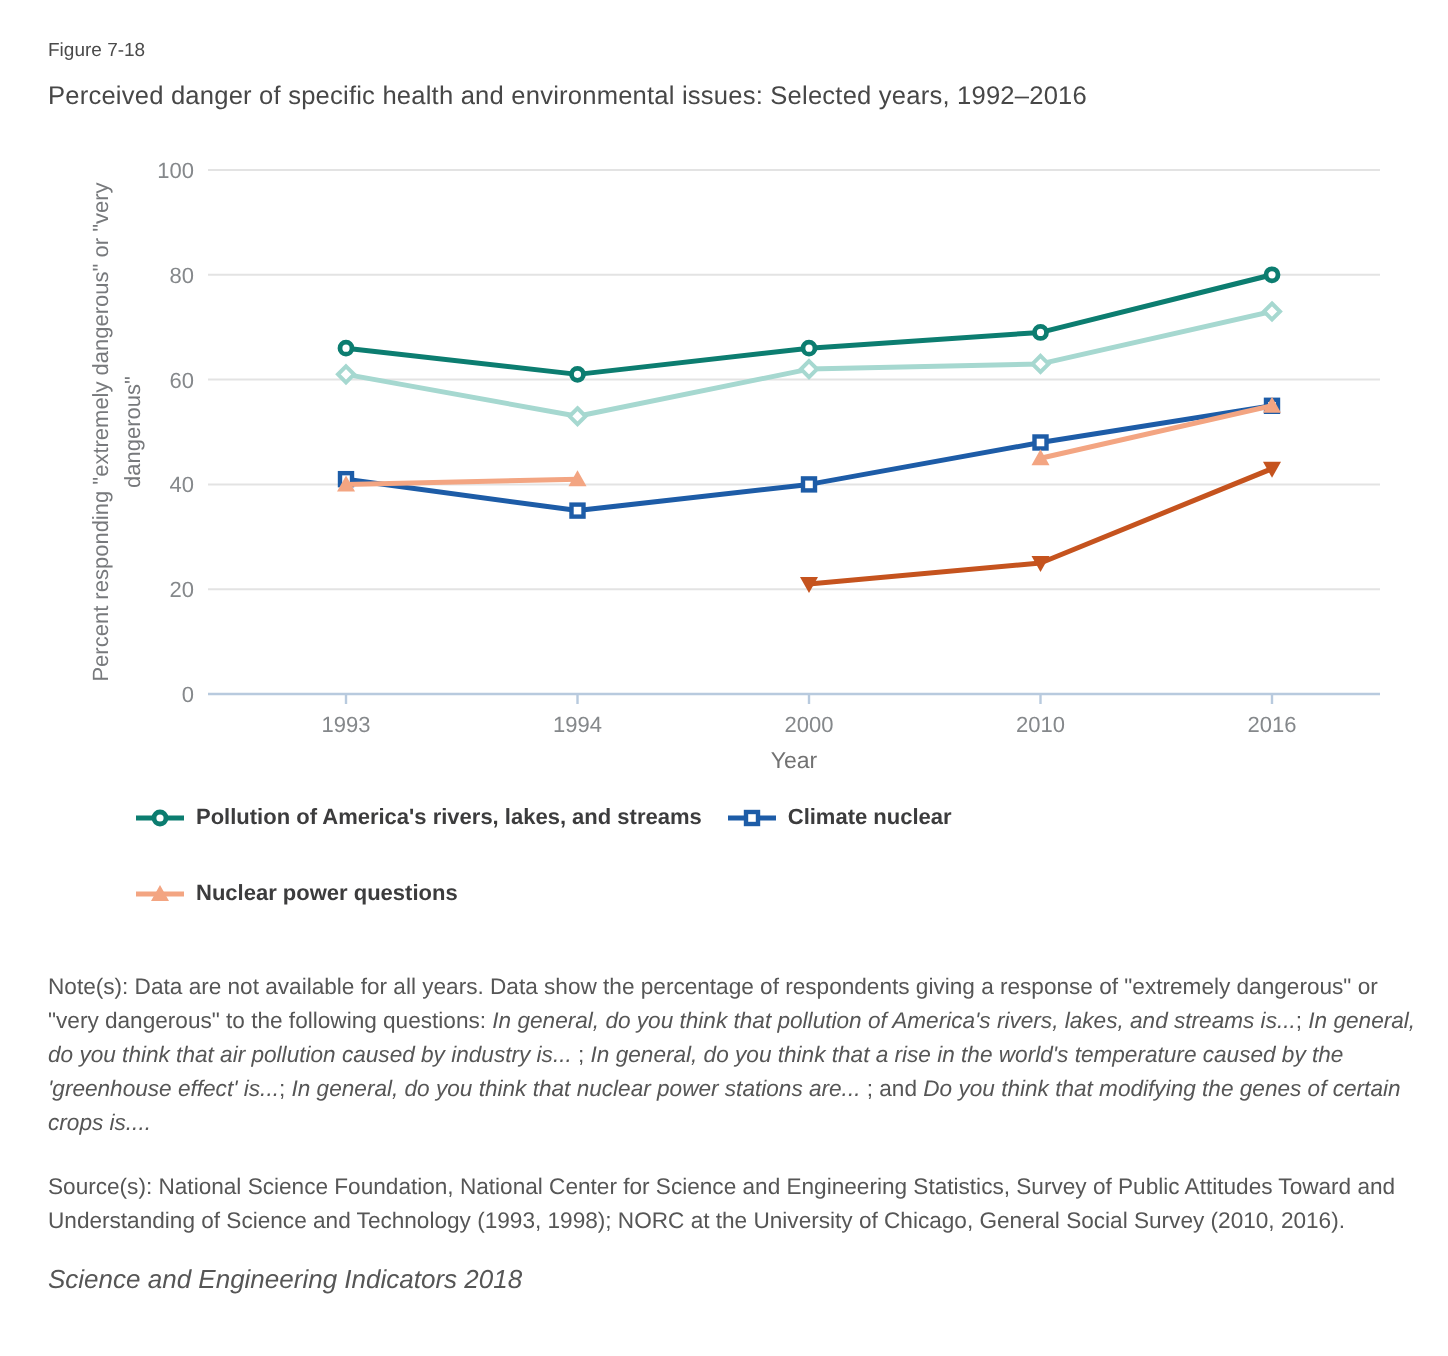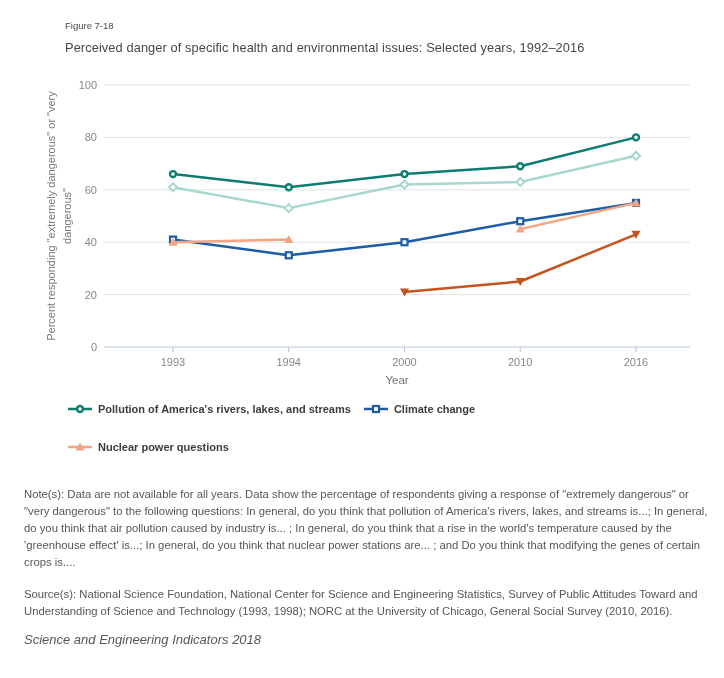--- a/index.html
+++ b/index.html
@@ -4,21 +4,21 @@
 <style>
   html,body{margin:0;padding:0;background:#ffffff;}
   .page{
     position:relative;
     width:724px;height:678px;
     background:#fff;
     font-family:"Liberation Sans","DejaVu Sans",sans-serif;
     color:#474747;
     overflow:hidden;
   }
-  .head{padding:20px 24px 0 24px;margin-left:41px;}
+  .head{padding:20px 24px 0 24px;}
   .figure-label{font-size:9.5px;color:#4a4a4a;margin:0 0 9px 0;}
   .fig-title{font-size:12.8px;font-weight:normal;color:#474747;margin:0;letter-spacing:.1px;}
   .chart-wrap{position:relative;width:724px;height:320px;margin-top:16px;}
   .chart-wrap svg{position:absolute;left:0;top:0;}
   .y-title{
     position:absolute;left:-88px;top:128px;width:296px;height:34px;
     transform:rotate(-90deg);
     font-size:11px;color:#77797c;text-align:center;line-height:16px;
   }
   .legend{
@@ -26,21 +26,21 @@
     column-gap:22px;row-gap:3px;
     margin:12px 24px 0 68px;width:650px;
     font-size:11px;font-weight:bold;color:#3c3c3d;gap:13px;
   }
   .legend-item{display:flex;align-items:center;gap:6px;white-space:nowrap;}
   .legend-break{flex-basis:100%;height:0;}
   .notes{
     margin:33px 20px 0 24px;width:688px;
     font-size:11.3px;line-height:17px;color:#565656;
   }
-  .notes .it{}
+  .notes .it{font-style:italic;}
   .source{
     margin:15px 20px 0 24px;width:688px;
     font-size:11.3px;line-height:17px;color:#565656;
   }
   .report{
     margin:12px 20px 0 24px;
     font-size:13px;font-style:italic;color:#565656;
   }
 </style>
 </head>
@@ -128,21 +128,21 @@
           <line x1="0" y1="6" x2="24" y2="6" stroke="#0c7d70" stroke-width="2.5"></line>
           <circle cx="12" cy="6" r="3" fill="#fff" stroke="#0c7d70" stroke-width="2.4"></circle>
         </svg>
         <span>Pollution of America's rivers, lakes, and streams</span>
       </span>
       <span class="legend-item">
         <svg width="24" height="12">
           <line x1="0" y1="6" x2="24" y2="6" stroke="#1d5ca7" stroke-width="2.5"></line>
           <rect x="9" y="3" width="6" height="6" fill="#fff" stroke="#1d5ca7" stroke-width="2.2"></rect>
         </svg>
-        <span>Climate change</span>
+        <span>Climate nuclear</span>
       </span>
       <span class="legend-break"></span>
       <span class="legend-item">
         <svg width="24" height="12">
           <line x1="0" y1="6" x2="24" y2="6" stroke="#f3a582" stroke-width="2.5"></line>
           <path d="M 12 1.5 L 16.5 9.5 L 7.5 9.5 Z" fill="#f3a582"></path>
         </svg>
         <span>Nuclear power questions</span>
       </span>
     </div>

